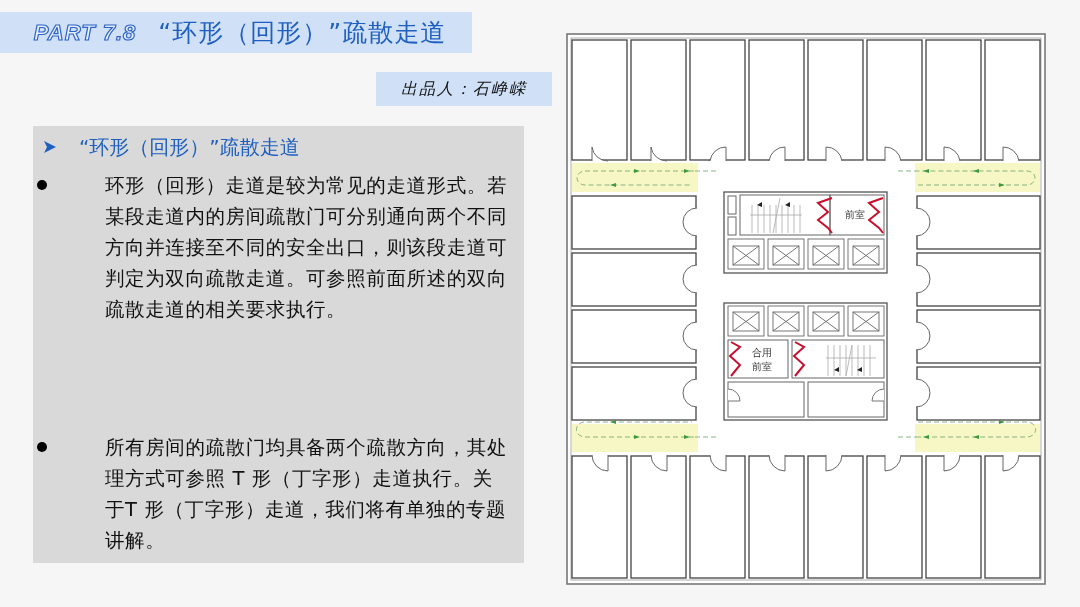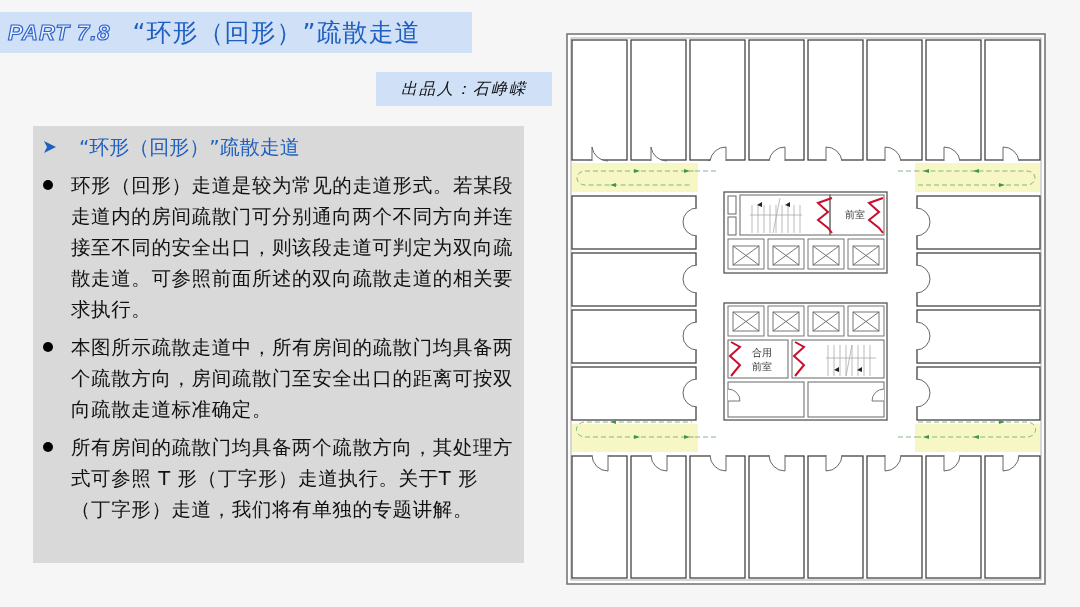--- a/index.html
+++ b/index.html
@@ -5,21 +5,21 @@
   html, body { margin: 0; padding: 0; }
   body {
     width: 1080px; height: 607px; overflow: hidden;
     background: #f6f6f6;
     font-family: "DejaVu Sans", "Liberation Sans", sans-serif;
     position: relative;
   }
   .title-bar {
     position: absolute; left: 0; top: 12px; width: 472px; height: 41px;
     background: #cfe0f7;
-    display: flex; align-items: center;
+    display: flex; align-items: center; justify-content: center;
   }
   .part-label {
     font-family: "Liberation Sans", sans-serif;
     font-style: italic; font-weight: bold;
     font-size: 22px; letter-spacing: 1px;
     color: #e8f0ff;
     -webkit-text-stroke: 1.2px #2e63c9;
     margin-left: 8px;
   }
   .title-text {
@@ -38,22 +38,23 @@
     position: absolute; left: 33px; top: 126px; width: 491px; height: 437px;
     background: #d9d9d9;
   }
   .panel-head {
     position: absolute; left: 10px; top: 8px; height: 26px;
     display: flex; align-items: center;
   }
   .arrow-icon { width: 14px; height: 14px; margin-right: 22px; }
   .panel-head-text { font-size: 20px; color: #1f5fbf; }
   .bullet {
-    position: absolute; left: 10px; width: 475px;
+    position: absolute; left: 4px; width: 475px;
     display: flex;
+    gap: 40px;
   }
   .dot {
     width: 10px; height: 10px; border-radius: 50%; background: #000;
     margin-top: 10px; margin-right: 18px; flex: 0 0 auto;
   }
   .bullet-text {
     font-size: 19.5px; line-height: 31px; color: #111; width: 450px;
     letter-spacing: 0.6px;
   }
   .plan {
@@ -75,24 +76,20 @@
 <div class="panel">
   <div class="panel-head">
     <svg class="arrow-icon" viewBox="0 0 14 14">
       <polygon points="1,1 13,7 1,13 4,7" fill="#1f5fbf"></polygon>
     </svg>
     <span class="panel-head-text">“环形（回形）”疏散走道</span>
   </div>
   <div class="bullet" style="top:44px;">
     <span class="dot"></span>
     <span class="bullet-text">环形（回形）走道是较为常见的走道形式。若某段走道内的房间疏散门可分别通向两个不同方向并连接至不同的安全出口，则该段走道可判定为双向疏散走道。可参照前面所述的双向疏散走道的相关要求执行。</span>
-  </div>
-  <div class="bullet" style="top:206px;">
-    <span class="dot"></span>
-    <span class="bullet-text">本图所示疏散走道中，所有房间的疏散门均具备两个疏散方向，房间疏散门至安全出口的距离可按双向疏散走道标准确定。</span>
   </div>
   <div class="bullet" style="top:306px;">
     <span class="dot"></span>
     <span class="bullet-text">所有房间的疏散门均具备两个疏散方向，其处理方式可参照 T 形（丁字形）走道执行。关于T 形（丁字形）走道，我们将有单独的专题讲解。</span>
   </div>
 </div>
 
 <svg class="plan" viewBox="556 28 500 565" xmlns="http://www.w3.org/2000/svg">
   <defs>
     <pattern id="xbox" width="1" height="1"></pattern>

